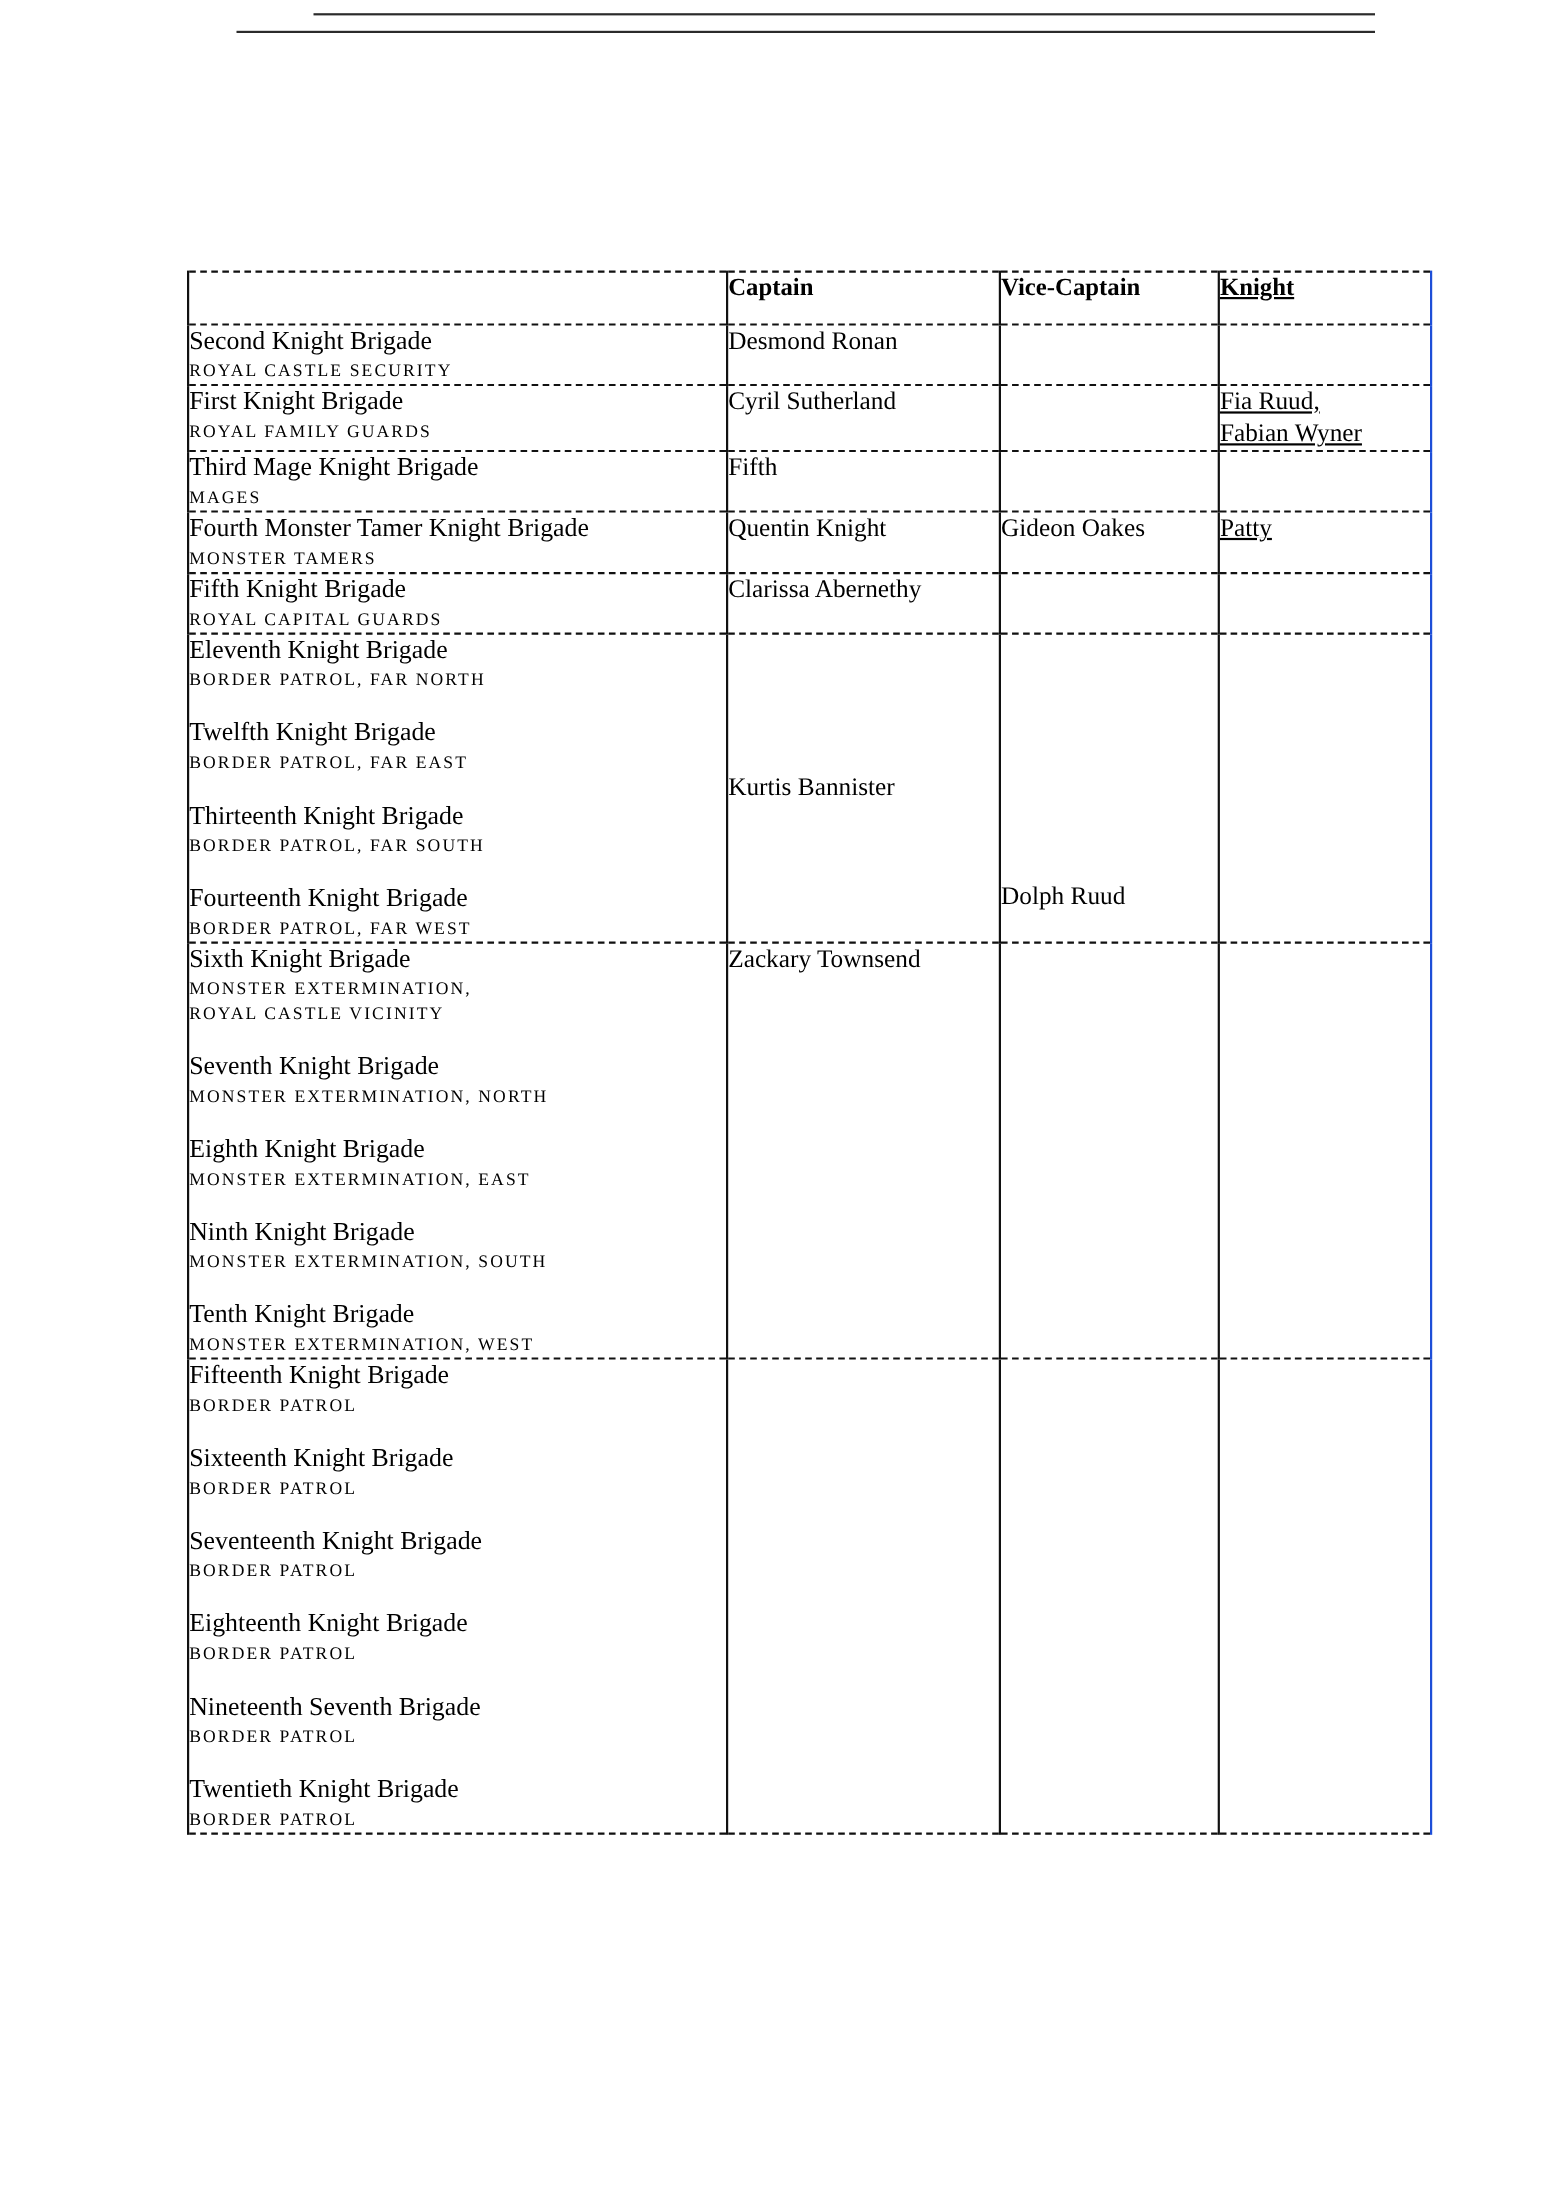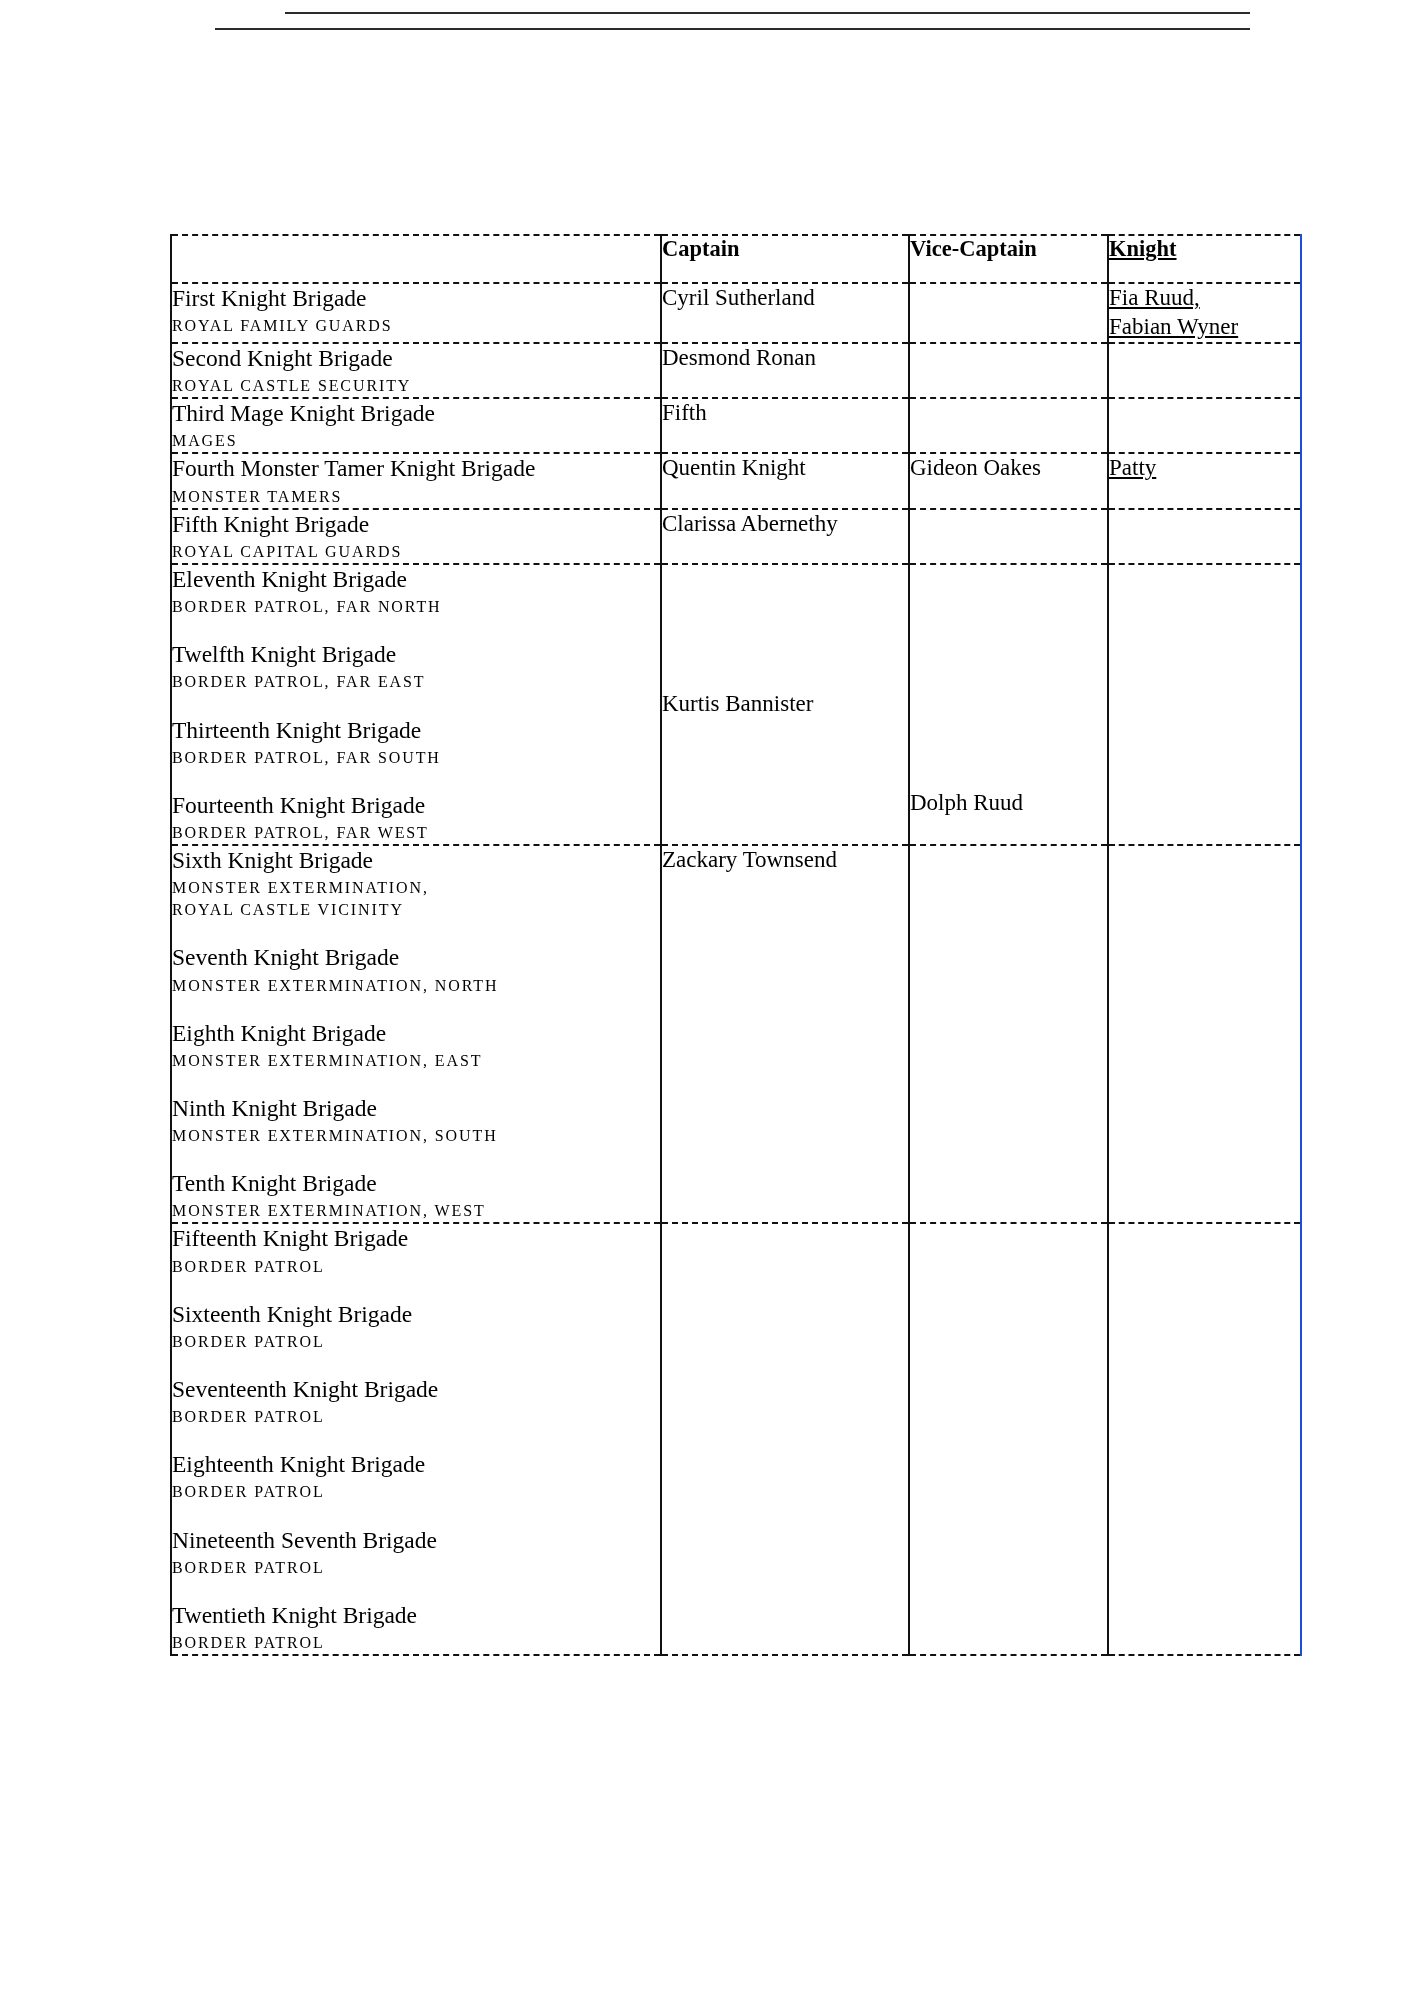--- a/index.html
+++ b/index.html
@@ -54,21 +54,21 @@
     height: 0;
     border-top: 2px solid #2b2b2b;
   }
   .rule-upper { left: 285px; right: 175px; top: 12px; }
   .rule-lower { left: 215px; right: 175px; top: 28px; }
 
   
   .table-wrap {
     position: absolute;
     left: 170px;
-    top: 234px;
+    top: 246px;
     width: 1130px;
   }
   table.roster {
     width: 100%;
     border-collapse: collapse;
     table-layout: fixed;
   }
   table.roster col.c-unit  { width: 490px; }
   table.roster col.c-cap   { width: 248px; }
   table.roster col.c-vice  { width: 199px; }
@@ -151,42 +151,42 @@
           <th class="hcell">Captain</th>
           <th class="hcell">Vice-Captain</th>
           <th class="hcell">Knight</th>
         </tr>
       </thead>
       <tbody>
 
         <tr>
           <td class="unit">
             <div class="unit-entry">
+              <div class="unit-name">Second Knight Brigade</div>
+              <div class="unit-role">ROYAL CASTLE SECURITY</div>
+            </div>
+          </td>
+          <td class="cap">Desmond Ronan</td>
+          <td class="vice"></td>
+          <td class="knight"></td>
+        </tr>
+
+        <tr>
+          <td class="unit">
+            <div class="unit-entry">
               <div class="unit-name">First Knight Brigade</div>
               <div class="unit-role">ROYAL FAMILY GUARDS</div>
             </div>
           </td>
           <td class="cap">Cyril Sutherland</td>
           <td class="vice"></td>
           <td class="knight">
             <span class="line2">Fia Ruud,</span>
             <span class="line2">Fabian Wyner</span>
           </td>
-        </tr>
-
-        <tr>
-          <td class="unit">
-            <div class="unit-entry">
-              <div class="unit-name">Second Knight Brigade</div>
-              <div class="unit-role">ROYAL CASTLE SECURITY</div>
-            </div>
-          </td>
-          <td class="cap">Desmond Ronan</td>
-          <td class="vice"></td>
-          <td class="knight"></td>
         </tr>
 
         <tr>
           <td class="unit">
             <div class="unit-entry">
               <div class="unit-name">Third Mage Knight Brigade</div>
               <div class="unit-role">MAGES</div>
             </div>
           </td>
           <td class="cap">Fifth</td>

